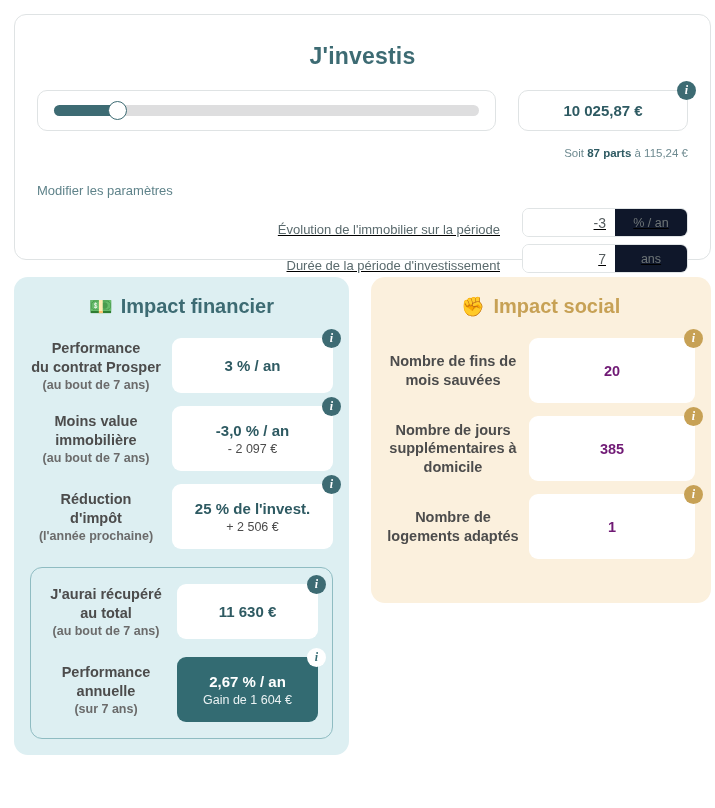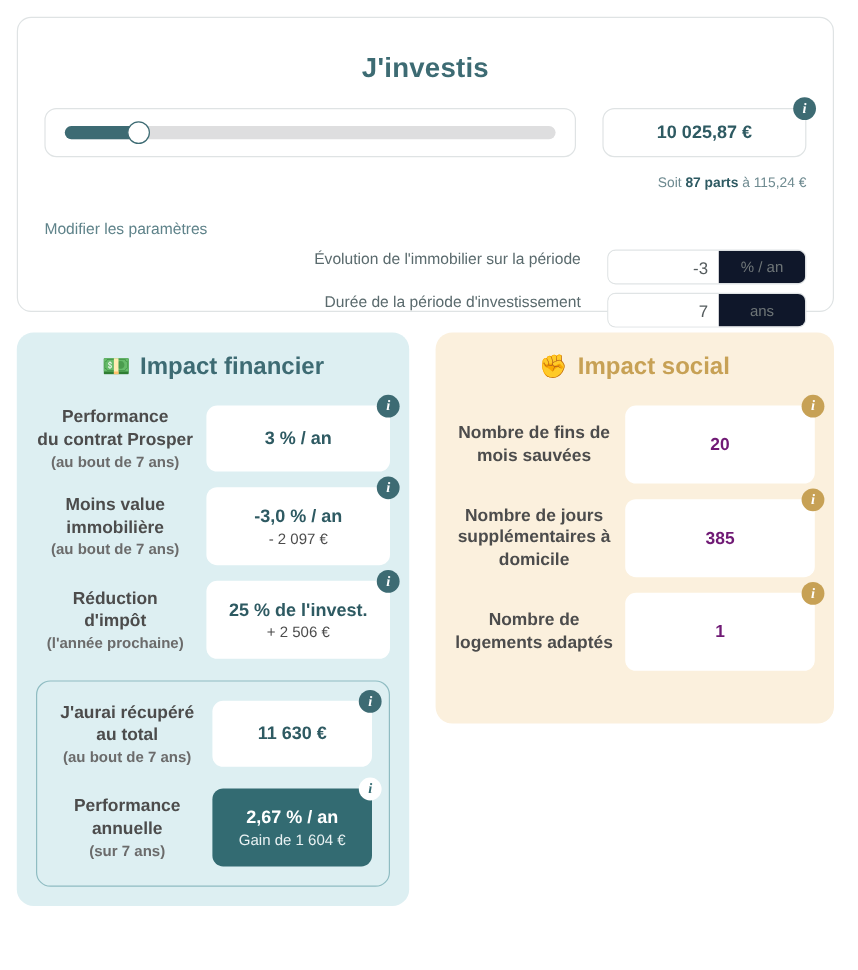--- a/index.html
+++ b/index.html
@@ -9,21 +9,21 @@
     height: 808px;
     background: #ffffff;
     font-family: "Liberation Sans", sans-serif;
     overflow: hidden;
   }
 
   .page {
     width: 715px;
     height: 595px;
     position: relative;
-    padding: 14px 20px 0 14px;
+    padding: 14px 4px 0 14px;
   }
 
   
   .invest-card {
     border: 1px solid #dfe3e4;
     border-radius: 12px;
     background: #ffffff;
     padding: 16px 22px 20px 22px;
     height: 246px;
   }
@@ -108,22 +108,23 @@
   .modify-link {
     color: #5f838a;
     font-size: 13px;
     margin-top: 24px;
     margin-bottom: 10px;
     cursor: pointer;
   }
 
   .param-row {
     display: flex;
-    align-items: flex-start;
+    align-items: flex-end;
     margin-top: 7px;
+    text-decoration: underline;
   }
   .param-label {
     flex: 1;
     text-align: right;
     padding-right: 22px;
     font-size: 13px;
     color: #5a6a6d;
   }
   .param-input {
     width: 166px;

